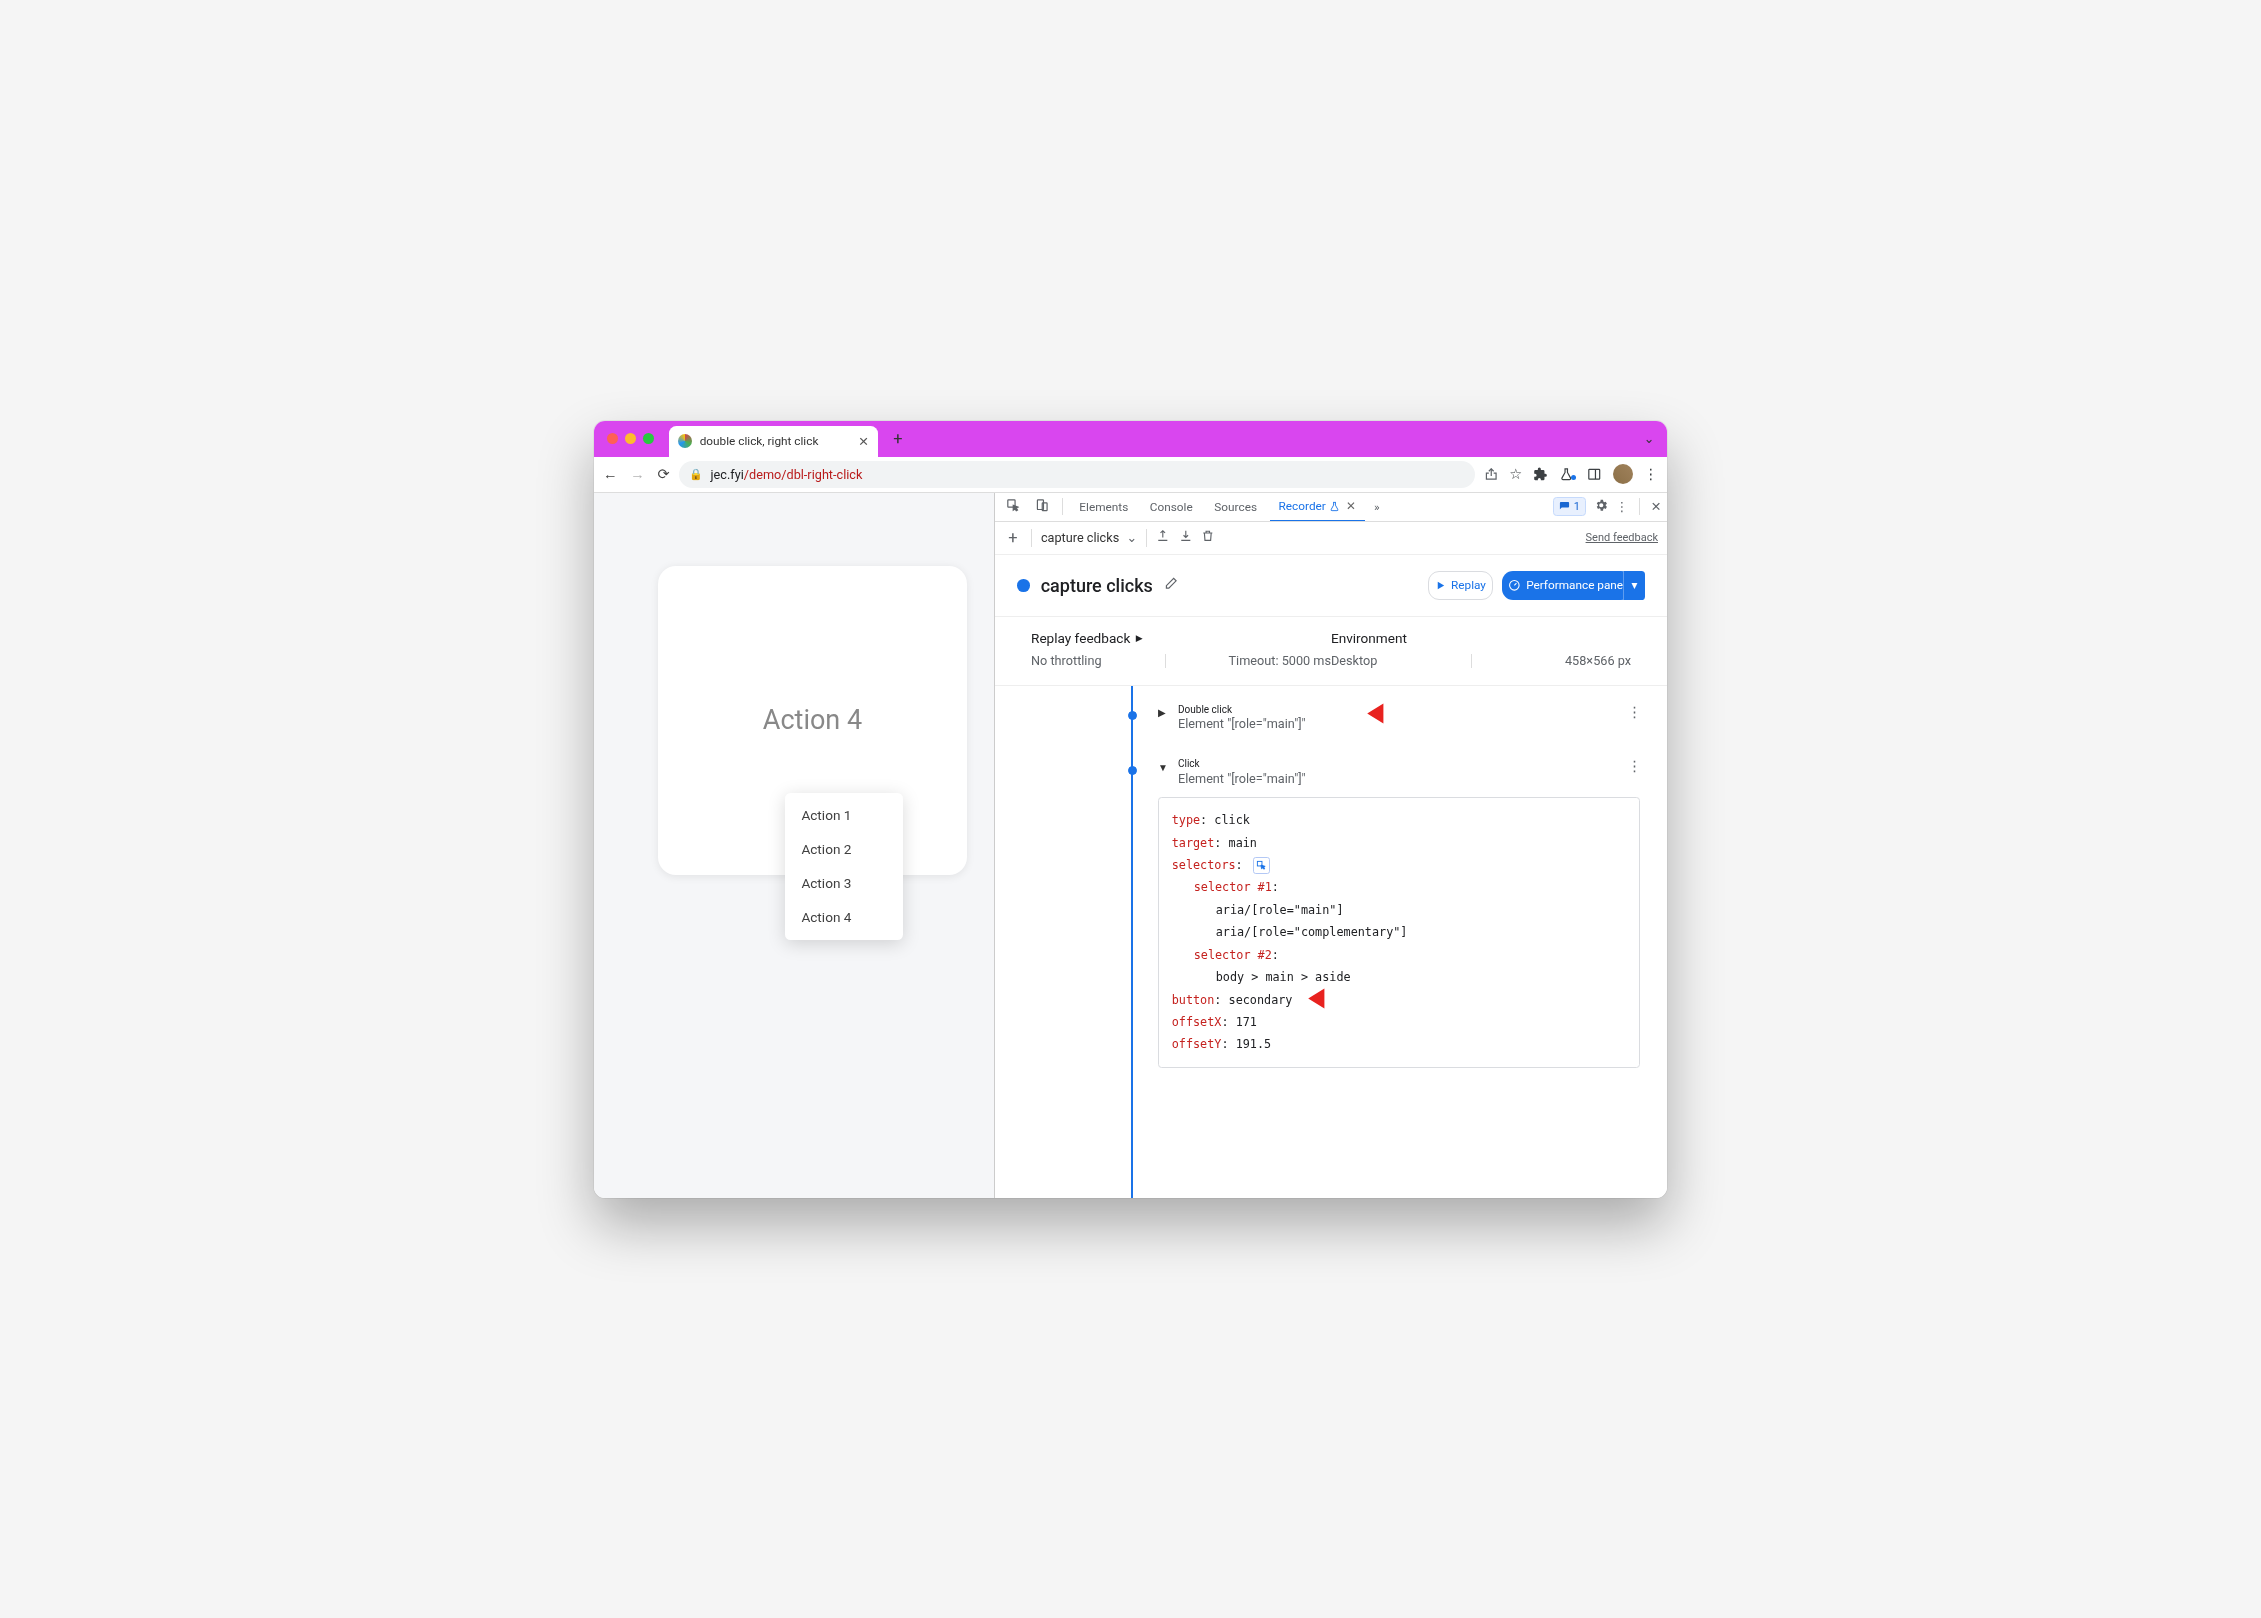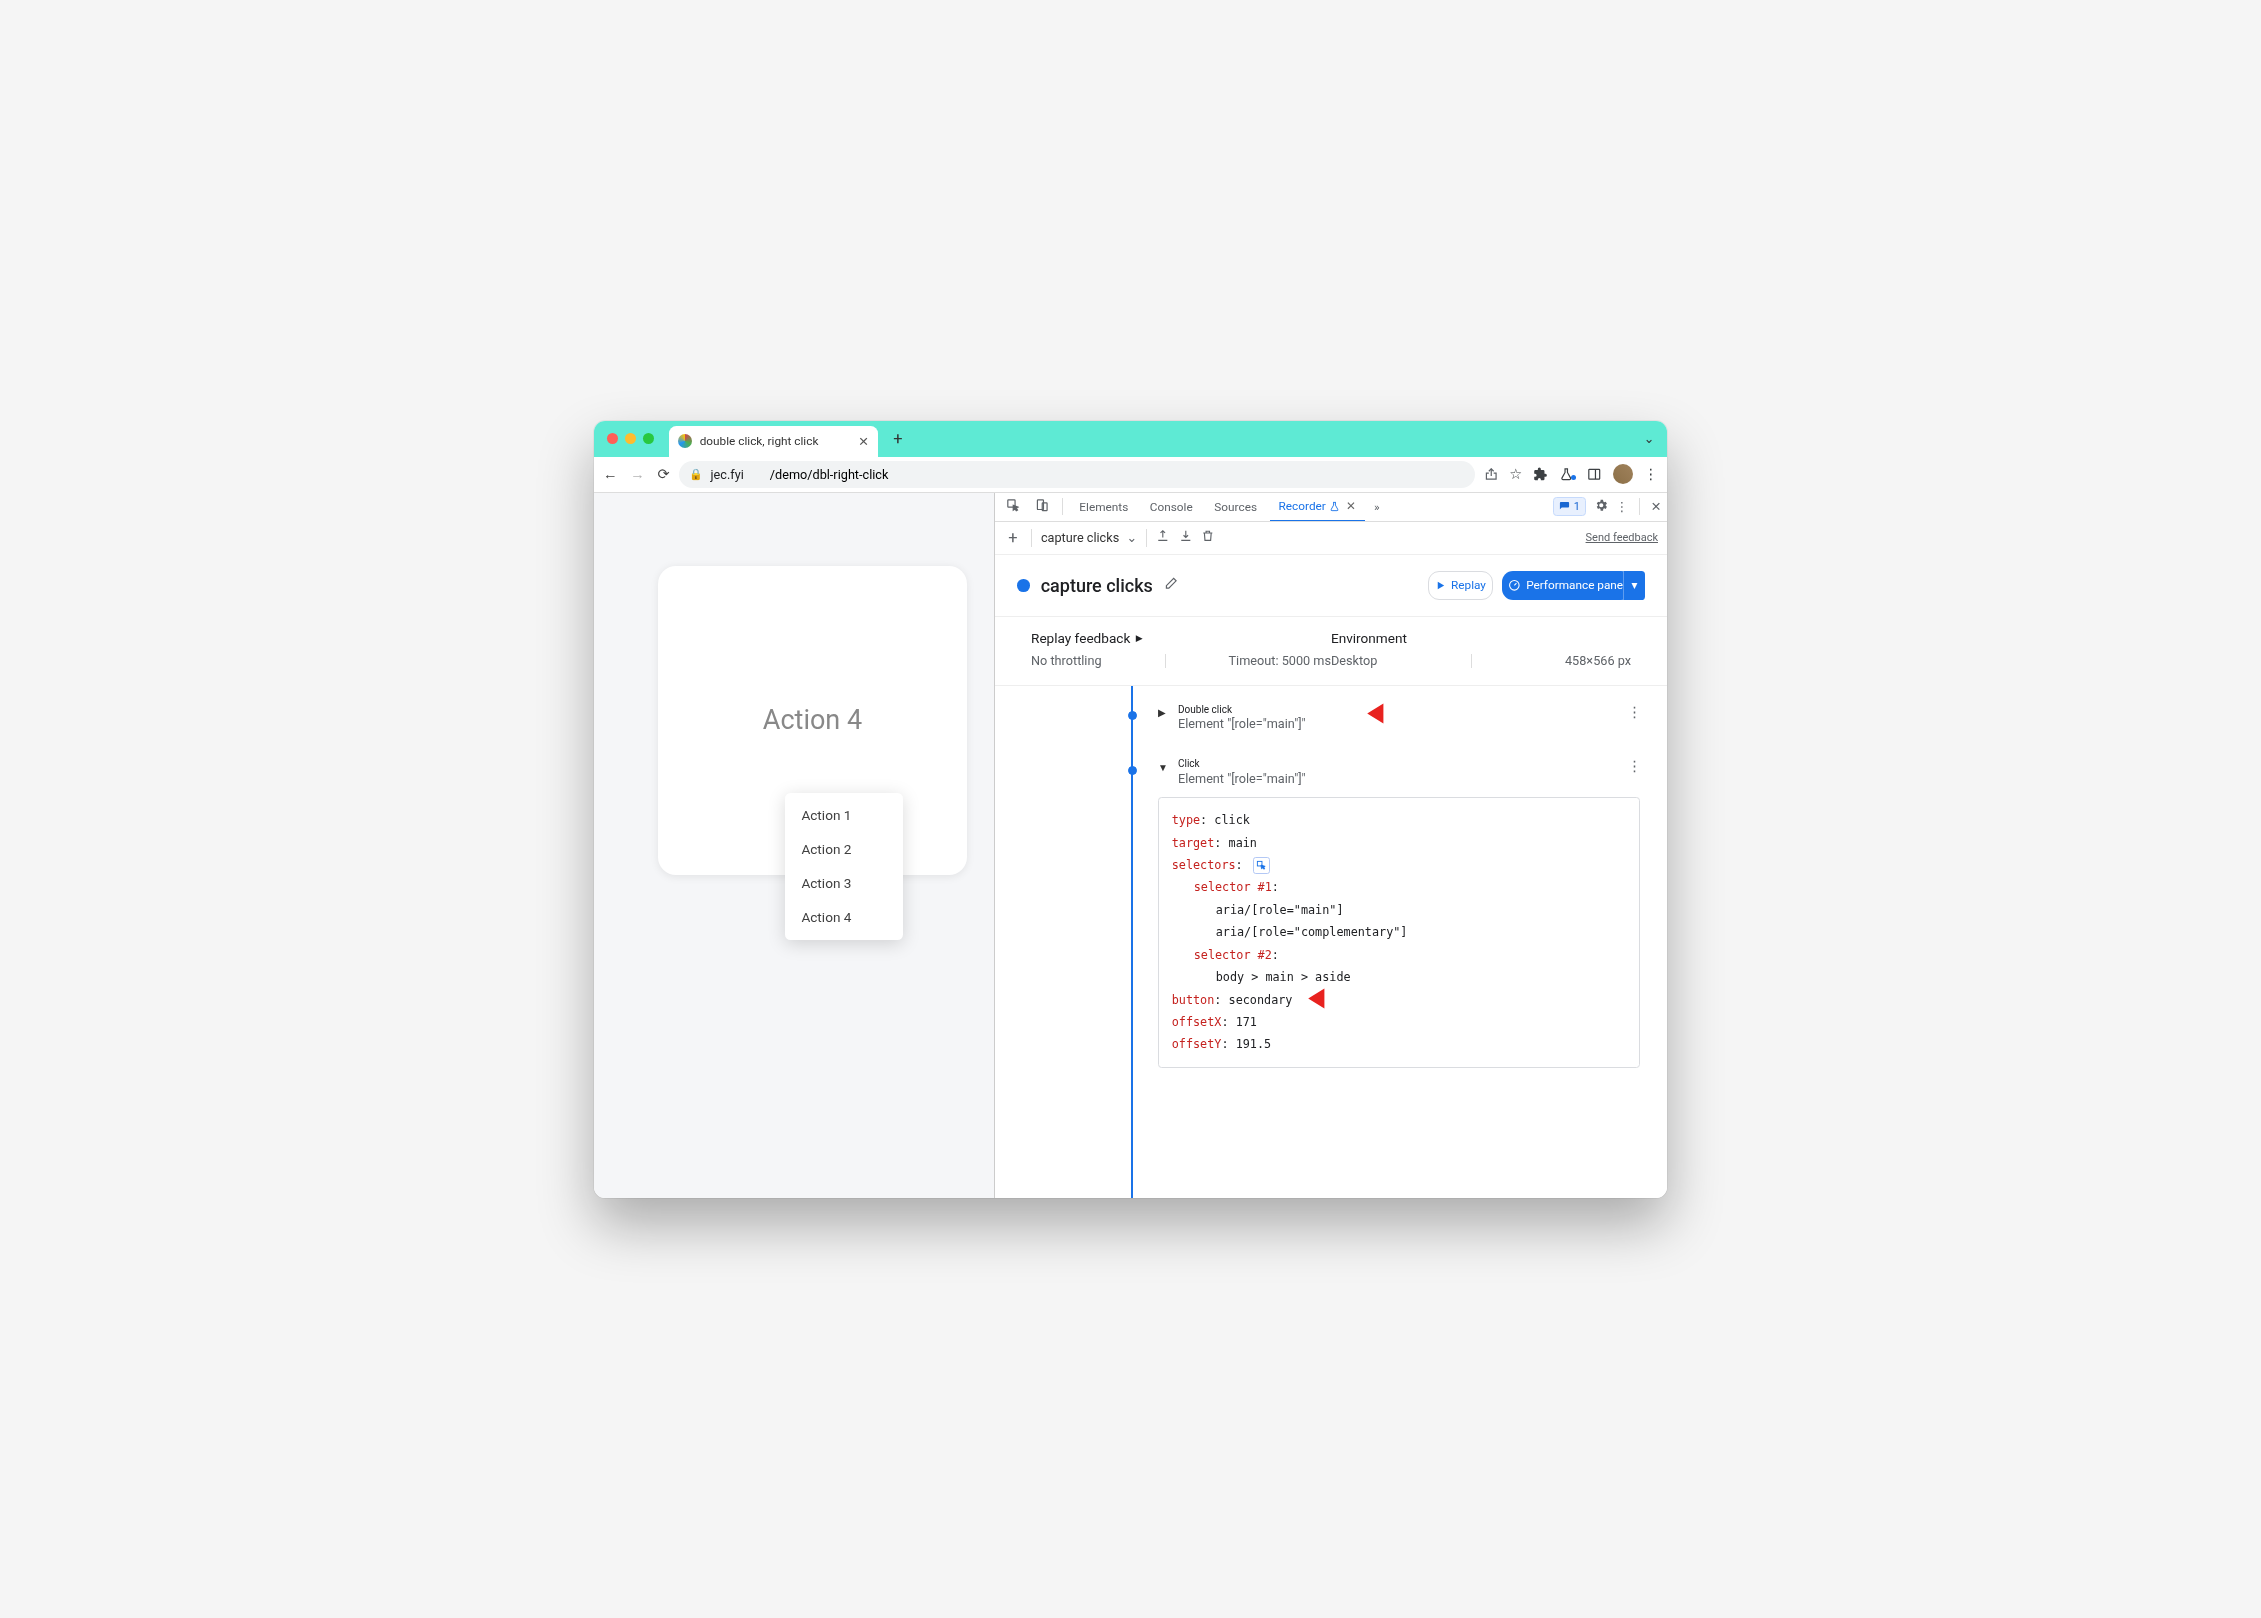--- a/index.html
+++ b/index.html
@@ -17,21 +17,21 @@
   height: 777px;
   background: #fff;
   border-radius: 11px;
   overflow: hidden;
   box-shadow: 0 27px 55px rgba(0,0,0,0.3), 0 0 0 0.9px rgba(0,0,0,0.05);
   display: flex;
   flex-direction: column;
 }
 .titlebar {
   height: 36px;
-  background: #5eead4;
+  background: #d946ef;
   display: flex;
   align-items: center;
   padding: 0 12.7px;
   gap: 7.3px;
   position: relative;
 }
 .traffic { display: flex; gap: 7.3px; margin-right: 7.3px; }
 .dot { width: 11px; height: 11px; border-radius: 50%; }
 .dot.r { background: #ff5f57; }
 .dot.y { background: #febc2e; }
@@ -73,21 +73,21 @@
   height: 27px;
   display: flex;
   align-items: center;
   padding: 0 11px;
   gap: 7.3px;
   font-size: 12.7px;
   color: #333;
 }
 .lock { color: #5f6368; font-size: 11px; }
 .url-domain { color: #202124; }
-.url-path { color: #000000; padding-left: 26px; }
+.url-path { color: #b91c1c; }
 .right-icons { display: flex; gap: 11px; align-items: center; }
 .right-icons span { cursor:pointer; font-size:14.5px; color:#3c4043; display:flex; align-items:center; }
 .flask { width:14.5px; height:14.5px; }
 .avatar { width:20px; height:20px; border-radius:50%; background: linear-gradient(45deg,#8b6f47,#a0825c); }
 
 .content { flex:1; display:flex; overflow:hidden; }
 .page {
   width: 400px;
   background: #f5f6f8;
   position: relative;

